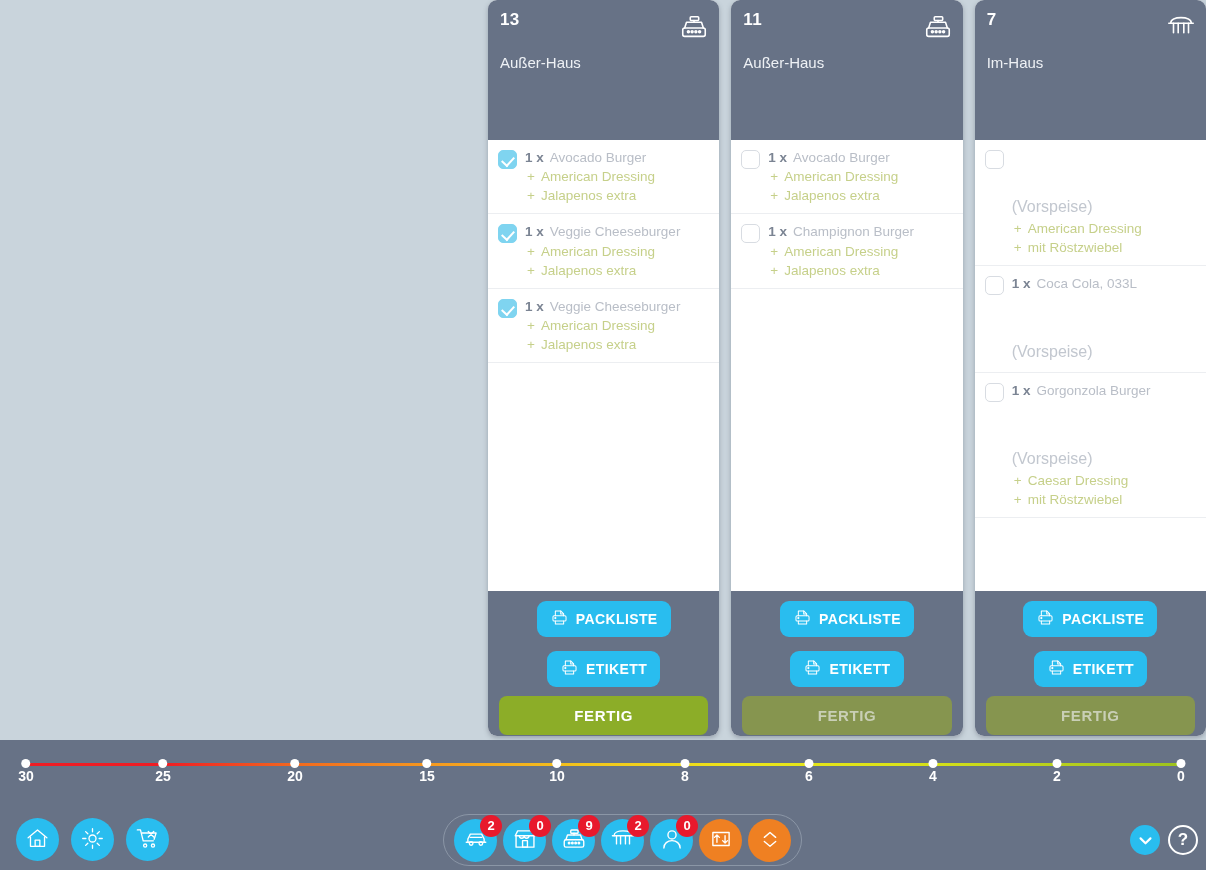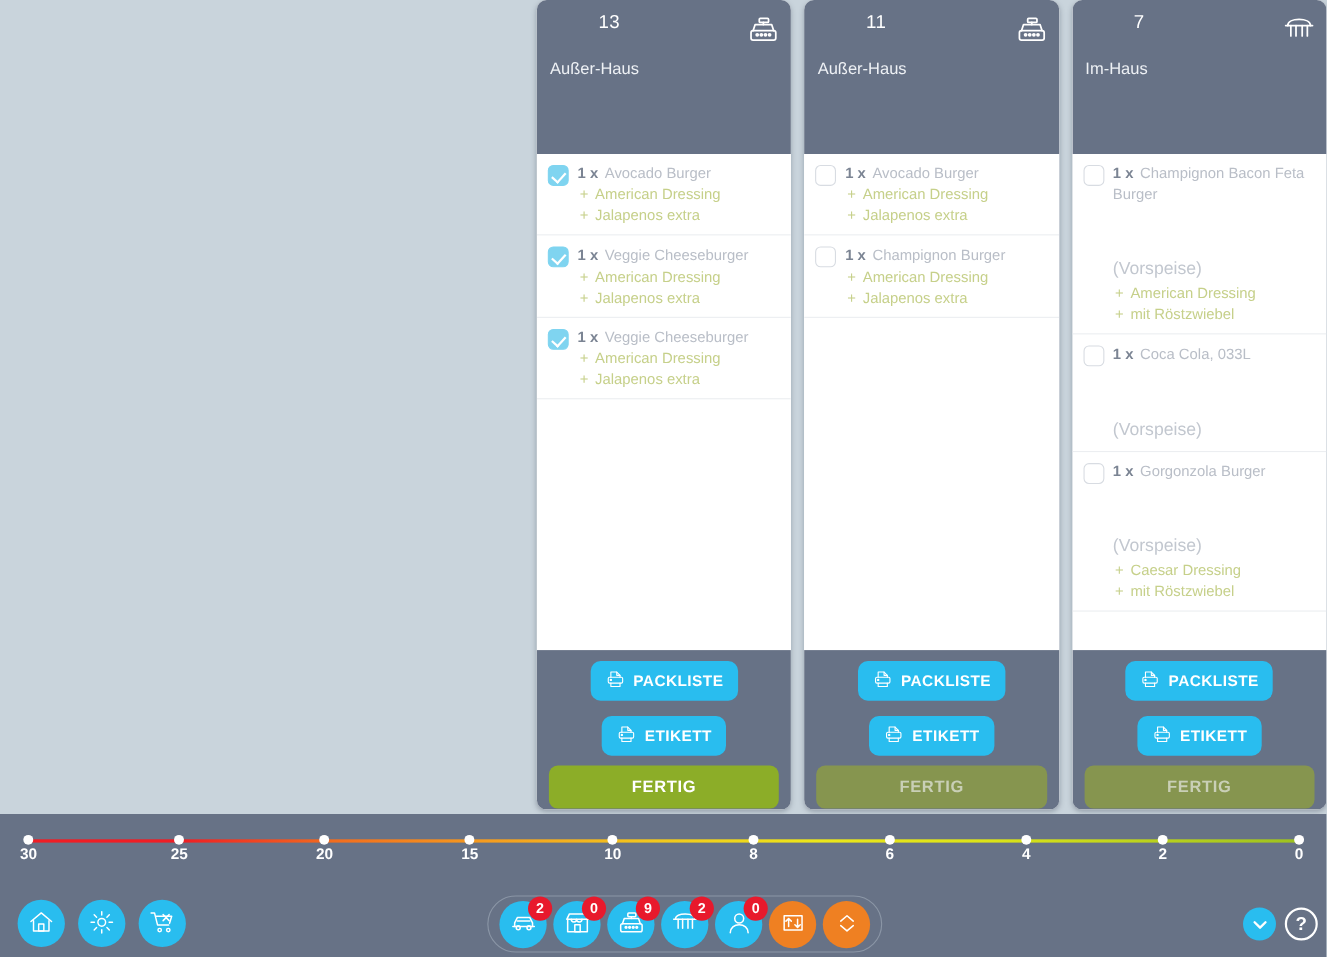--- a/index.html
+++ b/index.html
@@ -26,21 +26,21 @@
     box-shadow: 0 2px 5px rgba(60,70,85,.35);
     overflow: hidden;
   }
   .card-head {
     height: 140px; flex: 0 0 140px;
     background: #677286;
     padding: 10px 12px 0 12px;
     position: relative;
     color: #fff;
   }
-  .card-num { font-size: 17px; font-weight: normal; letter-spacing: .3px; margin-left: 44px; }
+  .card-num { font-size: 17px; font-weight: bold; letter-spacing: .3px; }
   .card-type { margin-top: 24px; font-size: 15px; color: #eef1f5; font-weight: 400; }
   .head-icon { position: absolute; right: 10px; top: 12px; width: 30px; height: 30px; }
   .head-icon svg { width: 100%; height: 100%; display: block; }
 
   .items { flex: 1 1 auto; background: #fff; overflow: hidden; }
   .item {
     display: flex; align-items: flex-start;
     padding: 8px 10px 8px 10px;
     border-bottom: 1px solid #eceef1;
     gap: 8px;
@@ -301,21 +301,20 @@
               <path d="M3 12h26"></path>
               <path d="M5 12c0-4 5-6 11-6s11 2 11 6"></path>
               <path d="M8 12v10M13 12v10M19 12v10M24 12v10"></path>
             </svg>
           </span>
         </div>
         <div class="items">
           <div class="item">
             <div class="chk "></div>
             <div class="itxt">
-              <div class="iline"><span class="iqty">1 x</span><span class="iname">Champignon Bacon Feta Burger</span></div>
               <div class="isub">(Vorspeise)</div>
               <div class="opt"><span class="plus">+</span><span>American Dressing</span></div>
               <div class="opt"><span class="plus">+</span><span>mit Röstzwiebel</span></div>
             </div>
           </div>
           <div class="item">
             <div class="chk "></div>
             <div class="itxt">
               <div class="iline"><span class="iqty">1 x</span><span class="iname">Coca Cola, 033L</span></div>
               <div class="isub">(Vorspeise)</div>

